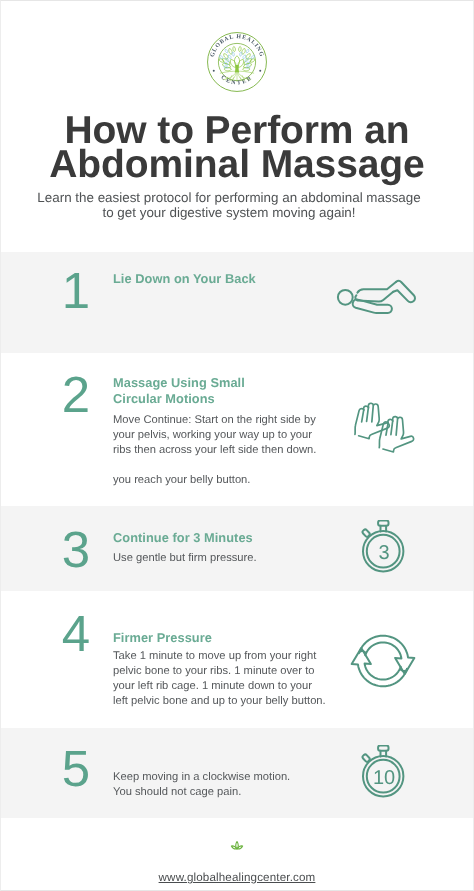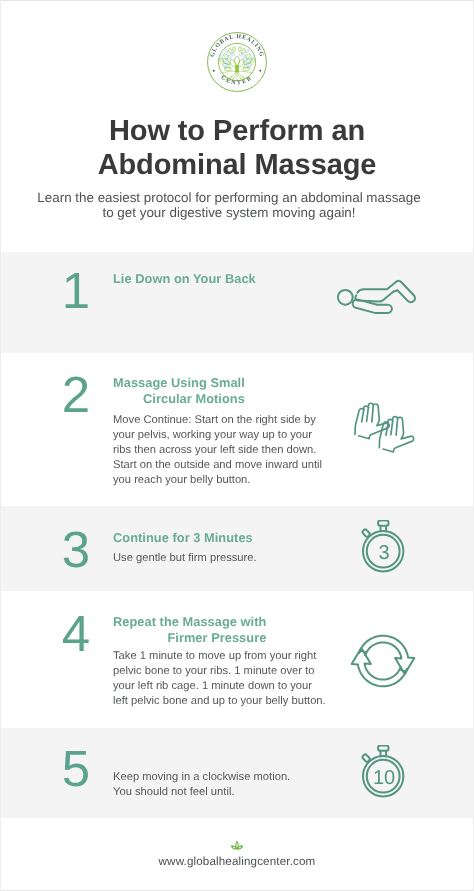--- a/index.html
+++ b/index.html
@@ -7,32 +7,32 @@
        -webkit-font-smoothing:antialiased;text-rendering:geometricPrecision;}
   svg text{-webkit-font-smoothing:antialiased;}
   .page{position:relative;width:474px;height:891px;box-sizing:border-box;background:#fff;
         border-top:1px solid #e6e6e6;border-left:1px solid #ededed;border-right:1px solid #ededed;
         border-bottom:1px solid #e6e6e6;overflow:hidden;}
 
   
   .hdr{position:absolute;left:0;top:0;width:472px;}
   .logo-wrap{position:absolute;left:0;top:30px;width:472px;text-align:center;}
   h1.title{position:absolute;left:0;top:113px;width:472px;text-align:center;margin:0;
-       font-size:29.0px;line-height:34.2px;font-weight:700;color:#3a3a3a;letter-spacing:-0.1px;}
+       font-size:39px;line-height:34.2px;font-weight:700;color:#3a3a3a;letter-spacing:-0.1px;}
   .subtitle{position:absolute;left:0;top:189px;width:456px;text-align:center;margin:0;
        font-size:13.4px;line-height:15px;color:#4f5254;}
 
   
   .band{position:absolute;left:0;width:472px;}
   .band.shaded{background:#f4f4f4;}
 
   .num{position:absolute;font-size:51px;line-height:51px;font-weight:500;color:#5ba38c;
        text-align:center;width:44px;left:53px;}
   .step-head{position:absolute;left:112px;font-size:12.8px;line-height:16.4px;font-weight:600;
-       color:#6aab94;letter-spacing:0.05px;text-align:right;}
+       color:#6aab94;letter-spacing:0.05px;}
   .step-body{position:absolute;left:112px;font-size:11.2px;line-height:15.0px;color:#55585b;letter-spacing:0.0px;}
   .step-icon{position:absolute;}
 
   
   .footer{position:absolute;left:0;width:472px;text-align:center;}
   .foot-url{font-size:11.6px;color:#4a4d4f;letter-spacing:0.15px;}
 </style>
 </head>
 <body>
 
@@ -141,21 +141,21 @@
   <div class="band" style="top:352px;height:153px;">
     <div class="num" style="top:16px;">2</div>
     <div class="step-head" style="top:22px;">
       <span>Massage Using Small</span><br>
       <span>Circular Motions</span>
     </div>
     <div class="step-body" style="top:60px;">
       <span>Move Continue: Start on the right side by</span><br>
       <span>your pelvis, working your way up to your</span><br>
       <span>ribs then across your left side then down.</span><br>
-      <span>Start on the outside and move inward until</span><br>
+      <br>
       <span>you reach your belly button.</span>
     </div>
     <div class="step-icon" style="left:353px;top:49px;">
       <svg width="56" height="54" viewBox="0 0 76 73" fill="none" style="display:block;overflow:visible" stroke="#539581" stroke-width="2.3" stroke-linecap="round" stroke-linejoin="round">
         <g>
           <path d="M1.3,43.9 C2.1,39.3 0.9,35.3 2.0,31.3 L6.9,11.6 C7.4,9.7 9.3,8.5 11.2,9.0 C12.2,9.3 12.9,9.9 13.4,10.7 L13.0,8.4 C13.4,6.5 15.2,5.2 17.2,5.6 C18.3,5.9 19.2,6.6 19.7,7.6 L19.5,4.9 C19.7,2.9 21.4,1.4 23.4,1.6 C24.9,1.8 26.1,2.8 26.5,4.1 C27.0,3.3 27.9,2.7 28.9,2.6 C30.9,2.4 32.6,3.9 32.8,5.9 L34.2,22.5 C34.3,24.0 34.1,25.5 33.6,26.9 L31.0,31.9 L43.5,28.5 C45.4,28.0 47.3,29.1 47.8,31.0 C48.3,32.9 47.2,34.8 45.3,35.3 L23.6,44.0 C22.0,44.6 20.9,46.0 20.7,47.7 L20.5,49.7 L6.3,45.7"></path>
           <path d="M13.2,10.6 L10.4,26.8"></path>
           <path d="M19.5,7.6 L17.1,26.2"></path>
           <path d="M26.2,4.0 L24.2,26.8"></path>
         </g>
@@ -185,42 +185,42 @@
         <path d="M19.5,5.7 L19.5,11.4 M25.1,5.7 L25.1,11.4"></path>
         <rect x="2.7" y="9.3" width="4.9" height="7.6" rx="2.0" transform="rotate(-43 5.15 13.1)"></rect>
         <text x="23.1" y="38.7" text-anchor="middle" stroke="none" fill="#539581" font-family="'Liberation Sans',sans-serif" font-size="20" font-weight="400">3</text>
       </svg>
     </div>
   </div>
 
   <div class="band" style="top:590px;height:137px;">
     <div class="num" style="top:17px;">4</div>
     <div class="step-head" style="top:23px;">
-      <span>Repeat the Massage with</span><br>
+      <br>
       <span>Firmer Pressure</span>
     </div>
     <div class="step-body" style="top:58px;">
       <span>Take 1 minute to move up from your right</span><br>
       <span>pelvic bone to your ribs. 1 minute over to</span><br>
       <span>your left rib cage. 1 minute down to your</span><br>
       <span>left pelvic bone and up to your belly button.</span>
     </div>
     <div class="step-icon" style="left:348px;top:42px;">
       <svg width="68" height="56" viewBox="-8 -2 68 56" fill="none" style="display:block" stroke="#539581" stroke-width="2.0" stroke-linecap="round" stroke-linejoin="round">
         <path d="M8.31,20.25 A3.35,3.35 0 0 0 1.94,18.18 L2.80,15.91 L3.87,13.73 L5.15,11.67 L6.62,9.74 L8.27,7.95 L10.08,6.34 L12.04,4.90 L14.12,3.66 L16.32,2.63 L18.60,1.81 L20.96,1.21 L23.36,0.84 L25.78,0.70 L28.21,0.80 L30.61,1.12 L32.97,1.68 L35.27,2.46 L37.49,3.46 L39.59,4.66 L41.58,6.06 L43.42,7.65 L45.09,9.40 L46.60,11.31 L47.91,13.35 L49.02,15.51 L49.92,17.76 L50.60,20.09 L51.05,22.48 L57.34,22.95 L47.74,38.95 L38.14,22.95 L44.42,23.41 L44.09,21.66 L43.59,19.94 L42.93,18.29 L42.11,16.70 L41.14,15.20 L40.04,13.80 L38.80,12.51 L37.45,11.34 L35.99,10.31 L34.44,9.43 L32.82,8.69 L31.13,8.12 L29.39,7.71 L27.62,7.47 L25.84,7.40 L24.06,7.50 L22.29,7.77 L20.56,8.21 L18.88,8.82 L17.27,9.58 L15.73,10.49 L14.29,11.55 L12.96,12.73 L11.75,14.04 L10.67,15.46 L9.73,16.98 L8.94,18.58 L8.31,20.25 Z"></path>
         <path d="M43.69,31.75 A3.35,3.35 0 0 0 50.06,33.82 L49.20,36.09 L48.13,38.27 L46.85,40.33 L45.38,42.26 L43.73,44.05 L41.92,45.66 L39.96,47.10 L37.88,48.34 L35.68,49.37 L33.40,50.19 L31.04,50.79 L28.64,51.16 L26.22,51.30 L23.79,51.20 L21.39,50.88 L19.03,50.32 L16.73,49.54 L14.51,48.54 L12.41,47.34 L10.42,45.94 L8.58,44.35 L6.91,42.60 L5.40,40.69 L4.09,38.65 L2.98,36.49 L2.08,34.24 L1.40,31.91 L0.95,29.52 L-5.34,29.05 L4.26,13.05 L13.86,29.05 L7.58,28.59 L7.91,30.34 L8.41,32.06 L9.07,33.71 L9.89,35.30 L10.86,36.80 L11.96,38.20 L13.20,39.49 L14.55,40.66 L16.01,41.69 L17.56,42.57 L19.18,43.31 L20.87,43.88 L22.61,44.29 L24.38,44.53 L26.16,44.60 L27.94,44.50 L29.71,44.23 L31.44,43.79 L33.12,43.18 L34.73,42.42 L36.27,41.51 L37.71,40.45 L39.04,39.27 L40.25,37.96 L41.33,36.54 L42.27,35.02 L43.06,33.42 L43.69,31.75 Z"></path>
       </svg>
     </div>
   </div>
 
   <div class="band shaded" style="top:727px;height:90px;">
     <div class="num" style="top:15px;">5</div>
     <div class="step-body" style="top:42px;">
       <span>Keep moving in a clockwise motion.</span><br>
-      <span>You should not feel until.</span>
+      <span>You should not cage pain.</span>
     </div>
     <div class="step-icon" style="left:360px;top:17px;">
       <svg width="45" height="54" viewBox="0 0 45 54" fill="none" style="display:block" stroke="#539581" stroke-width="2.0" stroke-linecap="round" stroke-linejoin="round">
         <circle cx="22.2" cy="31.2" r="20.2"></circle>
         <circle cx="22.2" cy="31.2" r="16.4"></circle>
         <rect x="17.1" y="0.5" width="10.4" height="5.2" rx="2.0"></rect>
         <path d="M19.5,5.7 L19.5,11.4 M25.1,5.7 L25.1,11.4"></path>
         <rect x="2.7" y="9.3" width="4.9" height="7.6" rx="2.0" transform="rotate(-43 5.15 13.1)"></rect>
         <text x="23.1" y="38.7" text-anchor="middle" stroke="none" fill="#539581" font-family="'Liberation Sans',sans-serif" font-size="20" font-weight="400">10</text>
       </svg>
@@ -228,16 +228,16 @@
   </div>
 
   <div class="footer" style="top:836px;">
     <div>
       <svg width="14" height="12" viewBox="0 0 28 24" fill="none" style="display:inline-block" stroke="#6cb33f" stroke-width="2.3" stroke-linecap="round" stroke-linejoin="round">
         <path d="M14,21.5 C10.6,18.6 10.6,11.6 14,7.0 C17.4,11.6 17.4,18.6 14,21.5 Z"></path>
         <path d="M13.4,21.9 C9.5,22.5 4.8,20.1 2.8,16.0 C7.1,14.9 11.8,17.6 13.4,21.9 Z"></path>
         <path d="M14.6,21.9 C18.5,22.5 23.2,20.1 25.2,16.0 C20.9,14.9 16.2,17.6 14.6,21.9 Z"></path>
       </svg>
     </div>
-    <div class="foot-url" style="margin-top:0;">www.globalhealingcenter.com</div>
+    <div class="foot-url" style="margin-top:16px;text-decoration:underline;">www.globalhealingcenter.com</div>
   </div>
 
 </div>
 
 </body></html>

